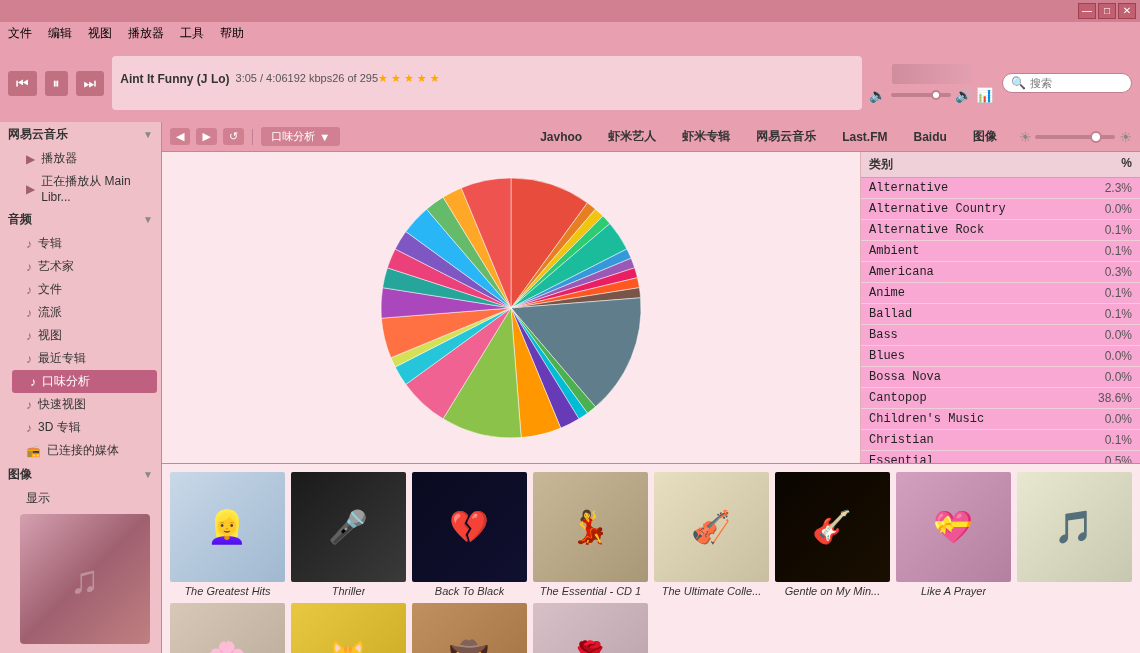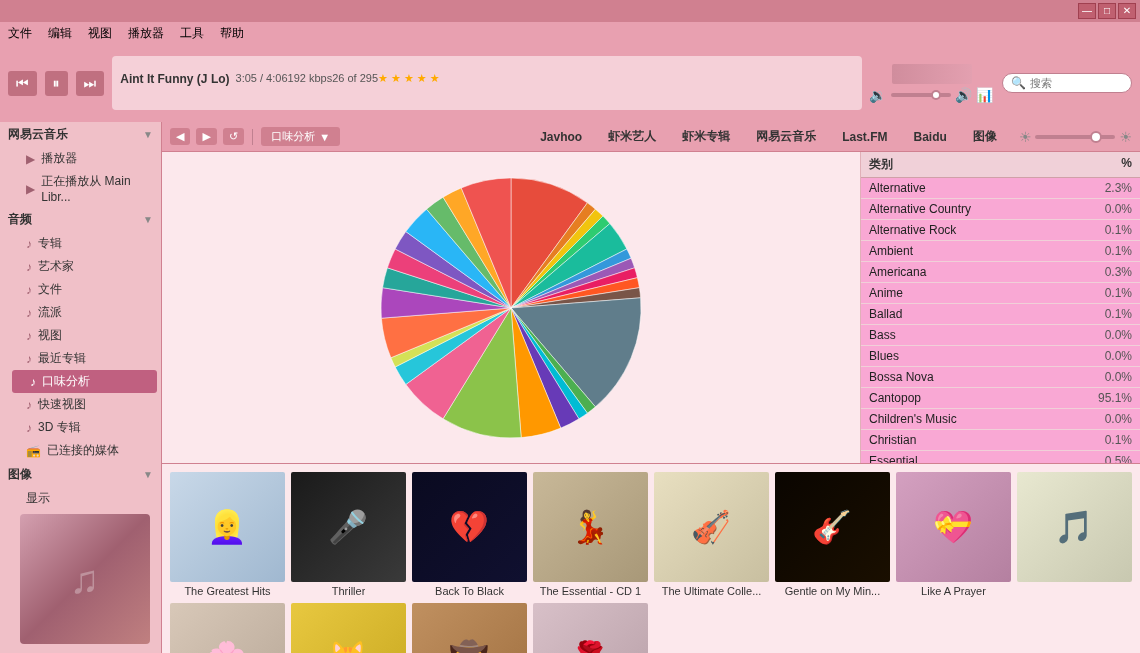--- a/index.html
+++ b/index.html
@@ -55,29 +55,29 @@
 
     
     #taste-area { display: flex; flex: 1; overflow: hidden; }
     #pie-section { flex: 1; display: flex; align-items: center; justify-content: center; background: #fce8ec; }
     #table-section { width: 280px; background: #f9a8d4; border-left: 1px solid #e0b0b8; display: flex; flex-direction: column; overflow: hidden; }
     #table-header { display: flex; background: #f0d0d8; padding: 4px 8px; border-bottom: 1px solid #d0a0a8; }
     .th-cat { flex: 1; font-size: 12px; color: #333; font-weight: bold; }
     .th-pct { width: 50px; text-align: right; font-size: 12px; color: #333; font-weight: bold; }
     #table-body { flex: 1; overflow-y: auto; }
     .table-row { display: flex; padding: 3px 8px; border-bottom: 1px solid #f0d0d8; }
-    .td-cat { flex: 1; font-size: 12px; color: #222; }
+    .td-cat { flex: 1; font-size: 12px; color: #222; font-family: Liberation Mono, monospace; }
     .td-pct { width: 50px; text-align: right; font-size: 12px; color: #555; }
 
     
     #album-area { height: 210px; overflow-y: auto; overflow-x: hidden; padding: 8px 8px 0 8px; background: #fce8ec; border-top: 1px solid #d08090; }
     #album-grid { display: grid; grid-template-columns: repeat(8, 1fr); gap: 6px; }
     .album-item { display: flex; flex-direction: column; align-items: center; cursor: pointer; }
     .album-cover { width: 115px; height: 110px; object-fit: cover; border-radius: 2px; display: flex; align-items: center; justify-content: center; font-size: 9px; color: #fff; text-align: center; overflow: hidden; }
-    .album-title { font-size: 11px; color: #333; text-align: center; margin-top: 3px; max-width: 115px; white-space: nowrap; overflow: hidden; text-overflow: ellipsis; }
+    .album-title { font-size: 11px; color: #333; text-align: center; margin-top: 3px; max-width: 115px; white-space: nowrap; overflow: hidden; text-overflow: ellipsis; font-style: italic; }
 
     
     #pie-svg { width: 300px; height: 300px; }
 
     .sidebar-subsection { padding-left: 8px; }
   </style>
 </head>
 <body>
 
 <div id="titlebar">
@@ -323,21 +323,21 @@
             <div class="table-row">
               <span class="td-cat">Blues</span>
               <span class="td-pct">0.0%</span>
             </div>
             <div class="table-row">
               <span class="td-cat">Bossa Nova</span>
               <span class="td-pct">0.0%</span>
             </div>
             <div class="table-row">
               <span class="td-cat">Cantopop</span>
-              <span class="td-pct">95.1%</span>
+              <span class="td-pct">38.6%</span>
             </div>
             <div class="table-row">
               <span class="td-cat">Children's Music</span>
               <span class="td-pct">0.0%</span>
             </div>
             <div class="table-row">
               <span class="td-cat">Christian</span>
               <span class="td-pct">0.1%</span>
             </div>
             <div class="table-row">

